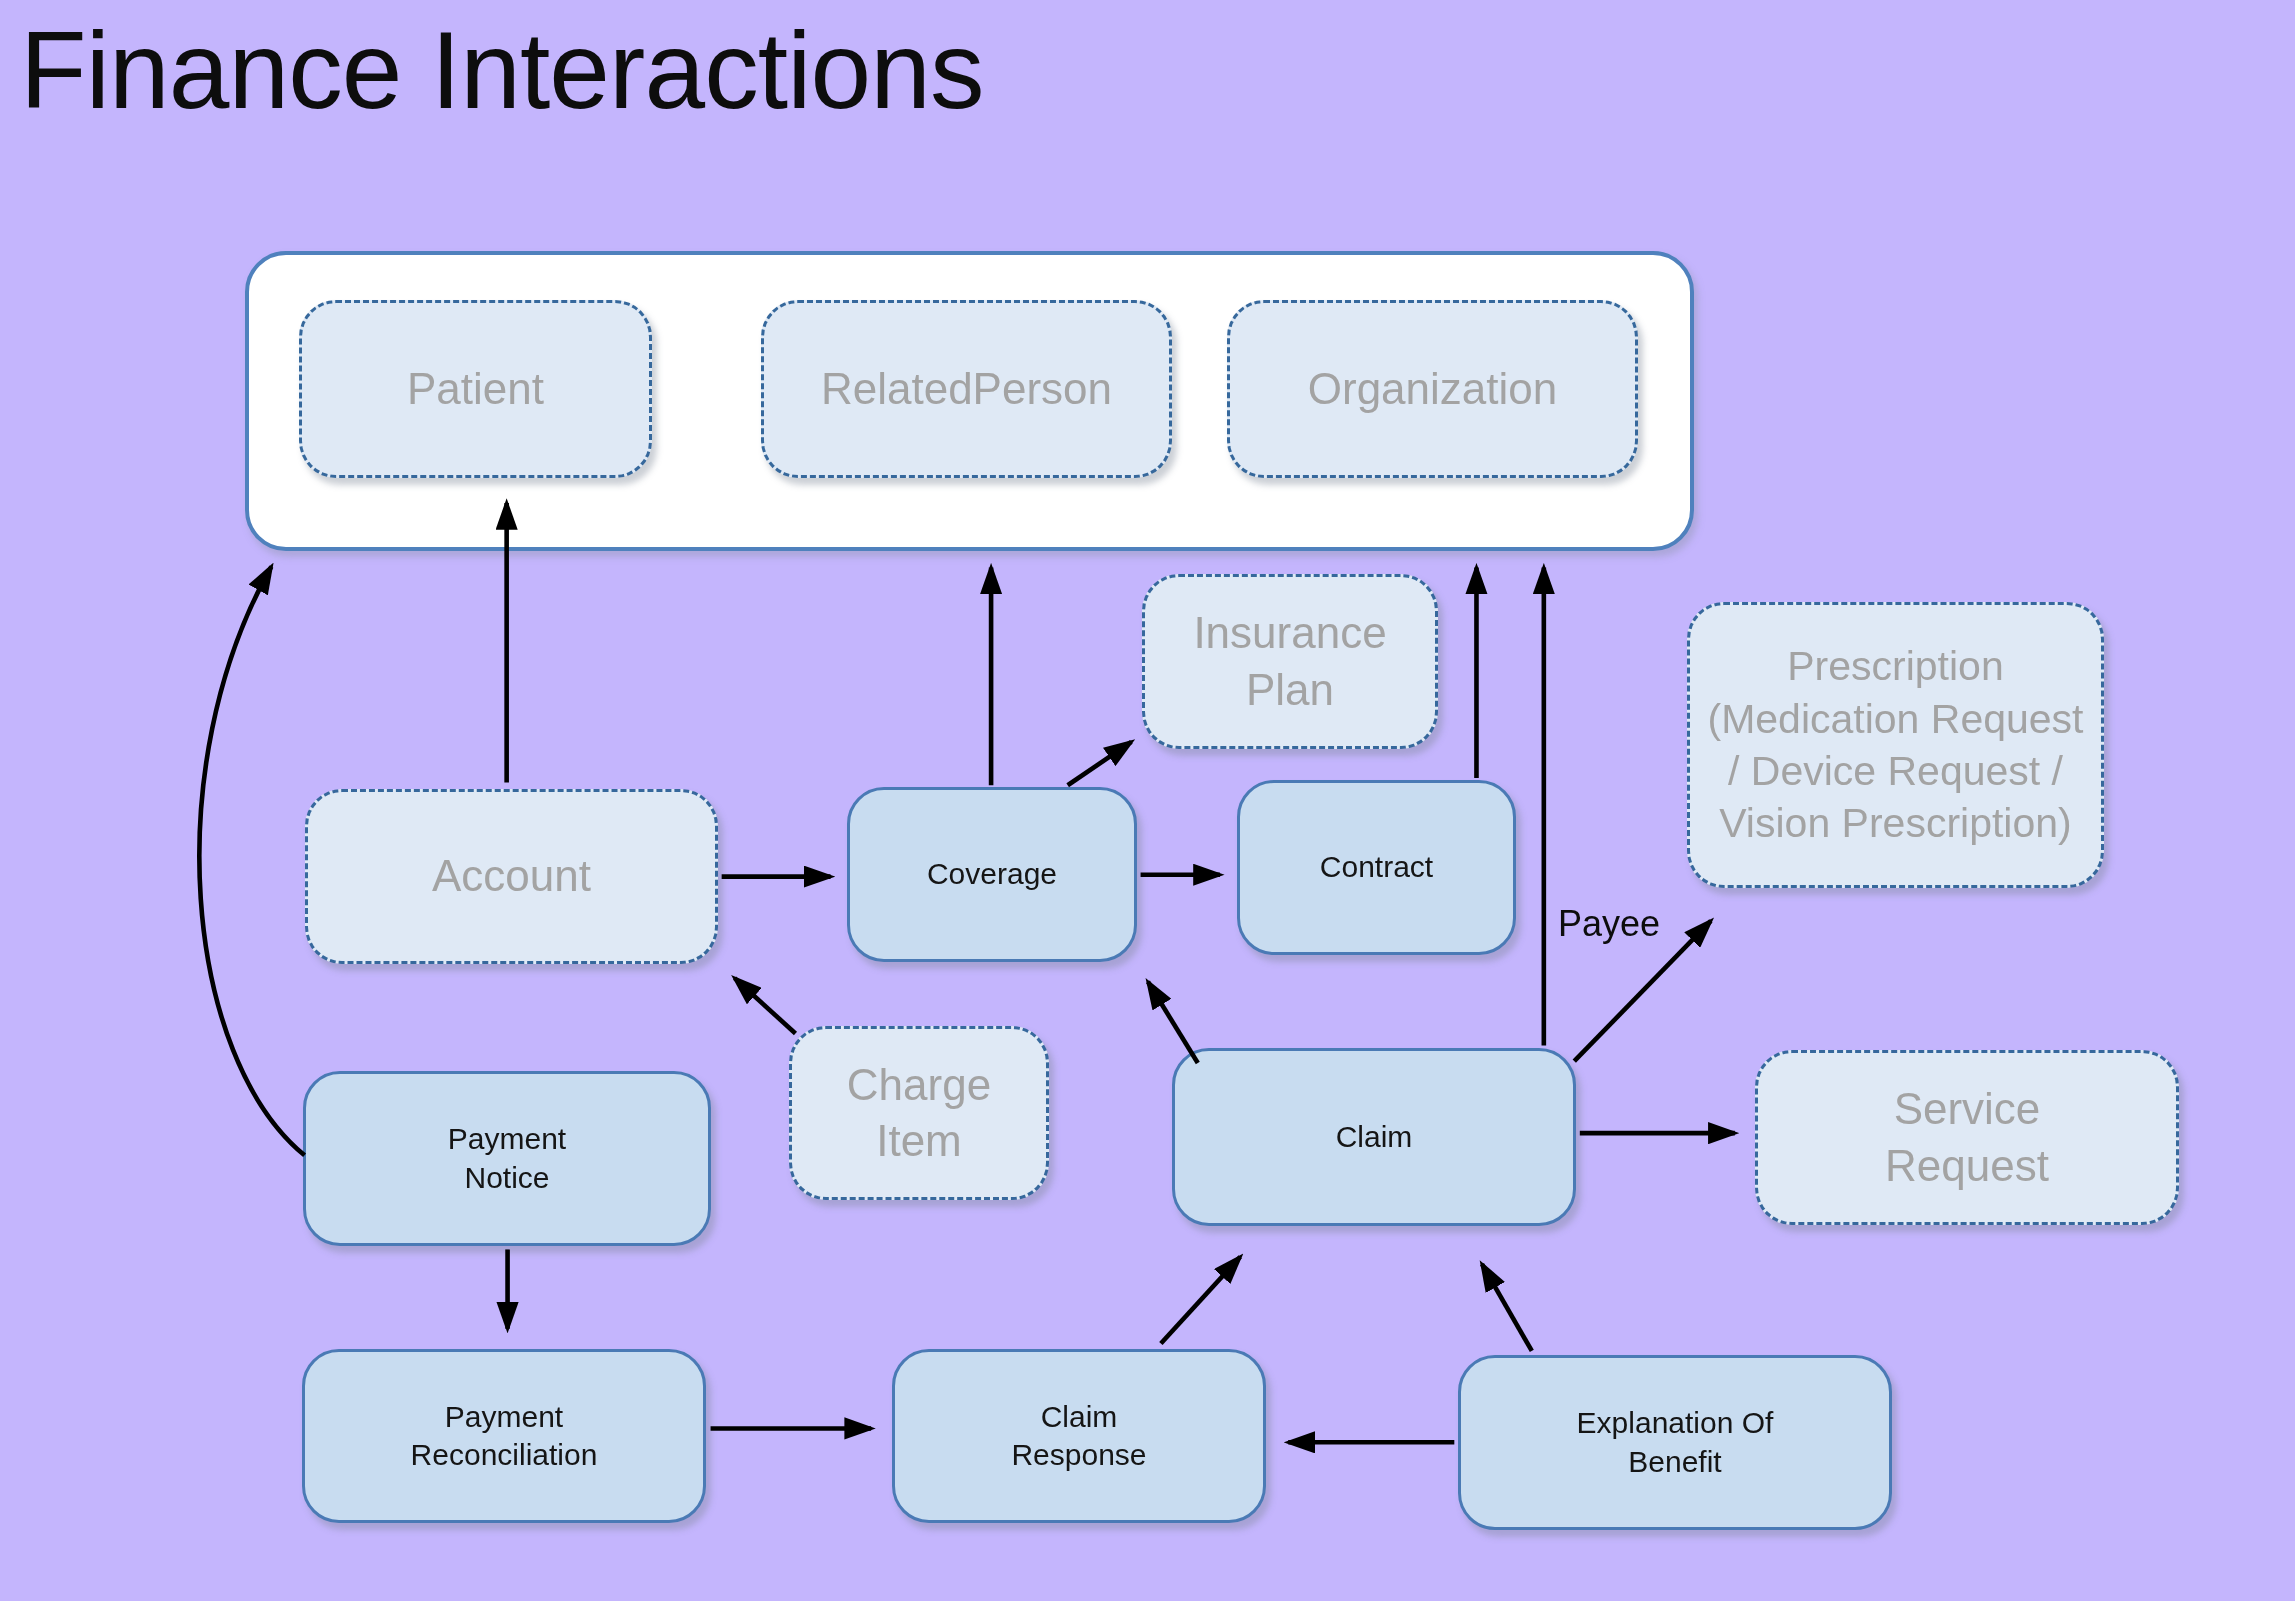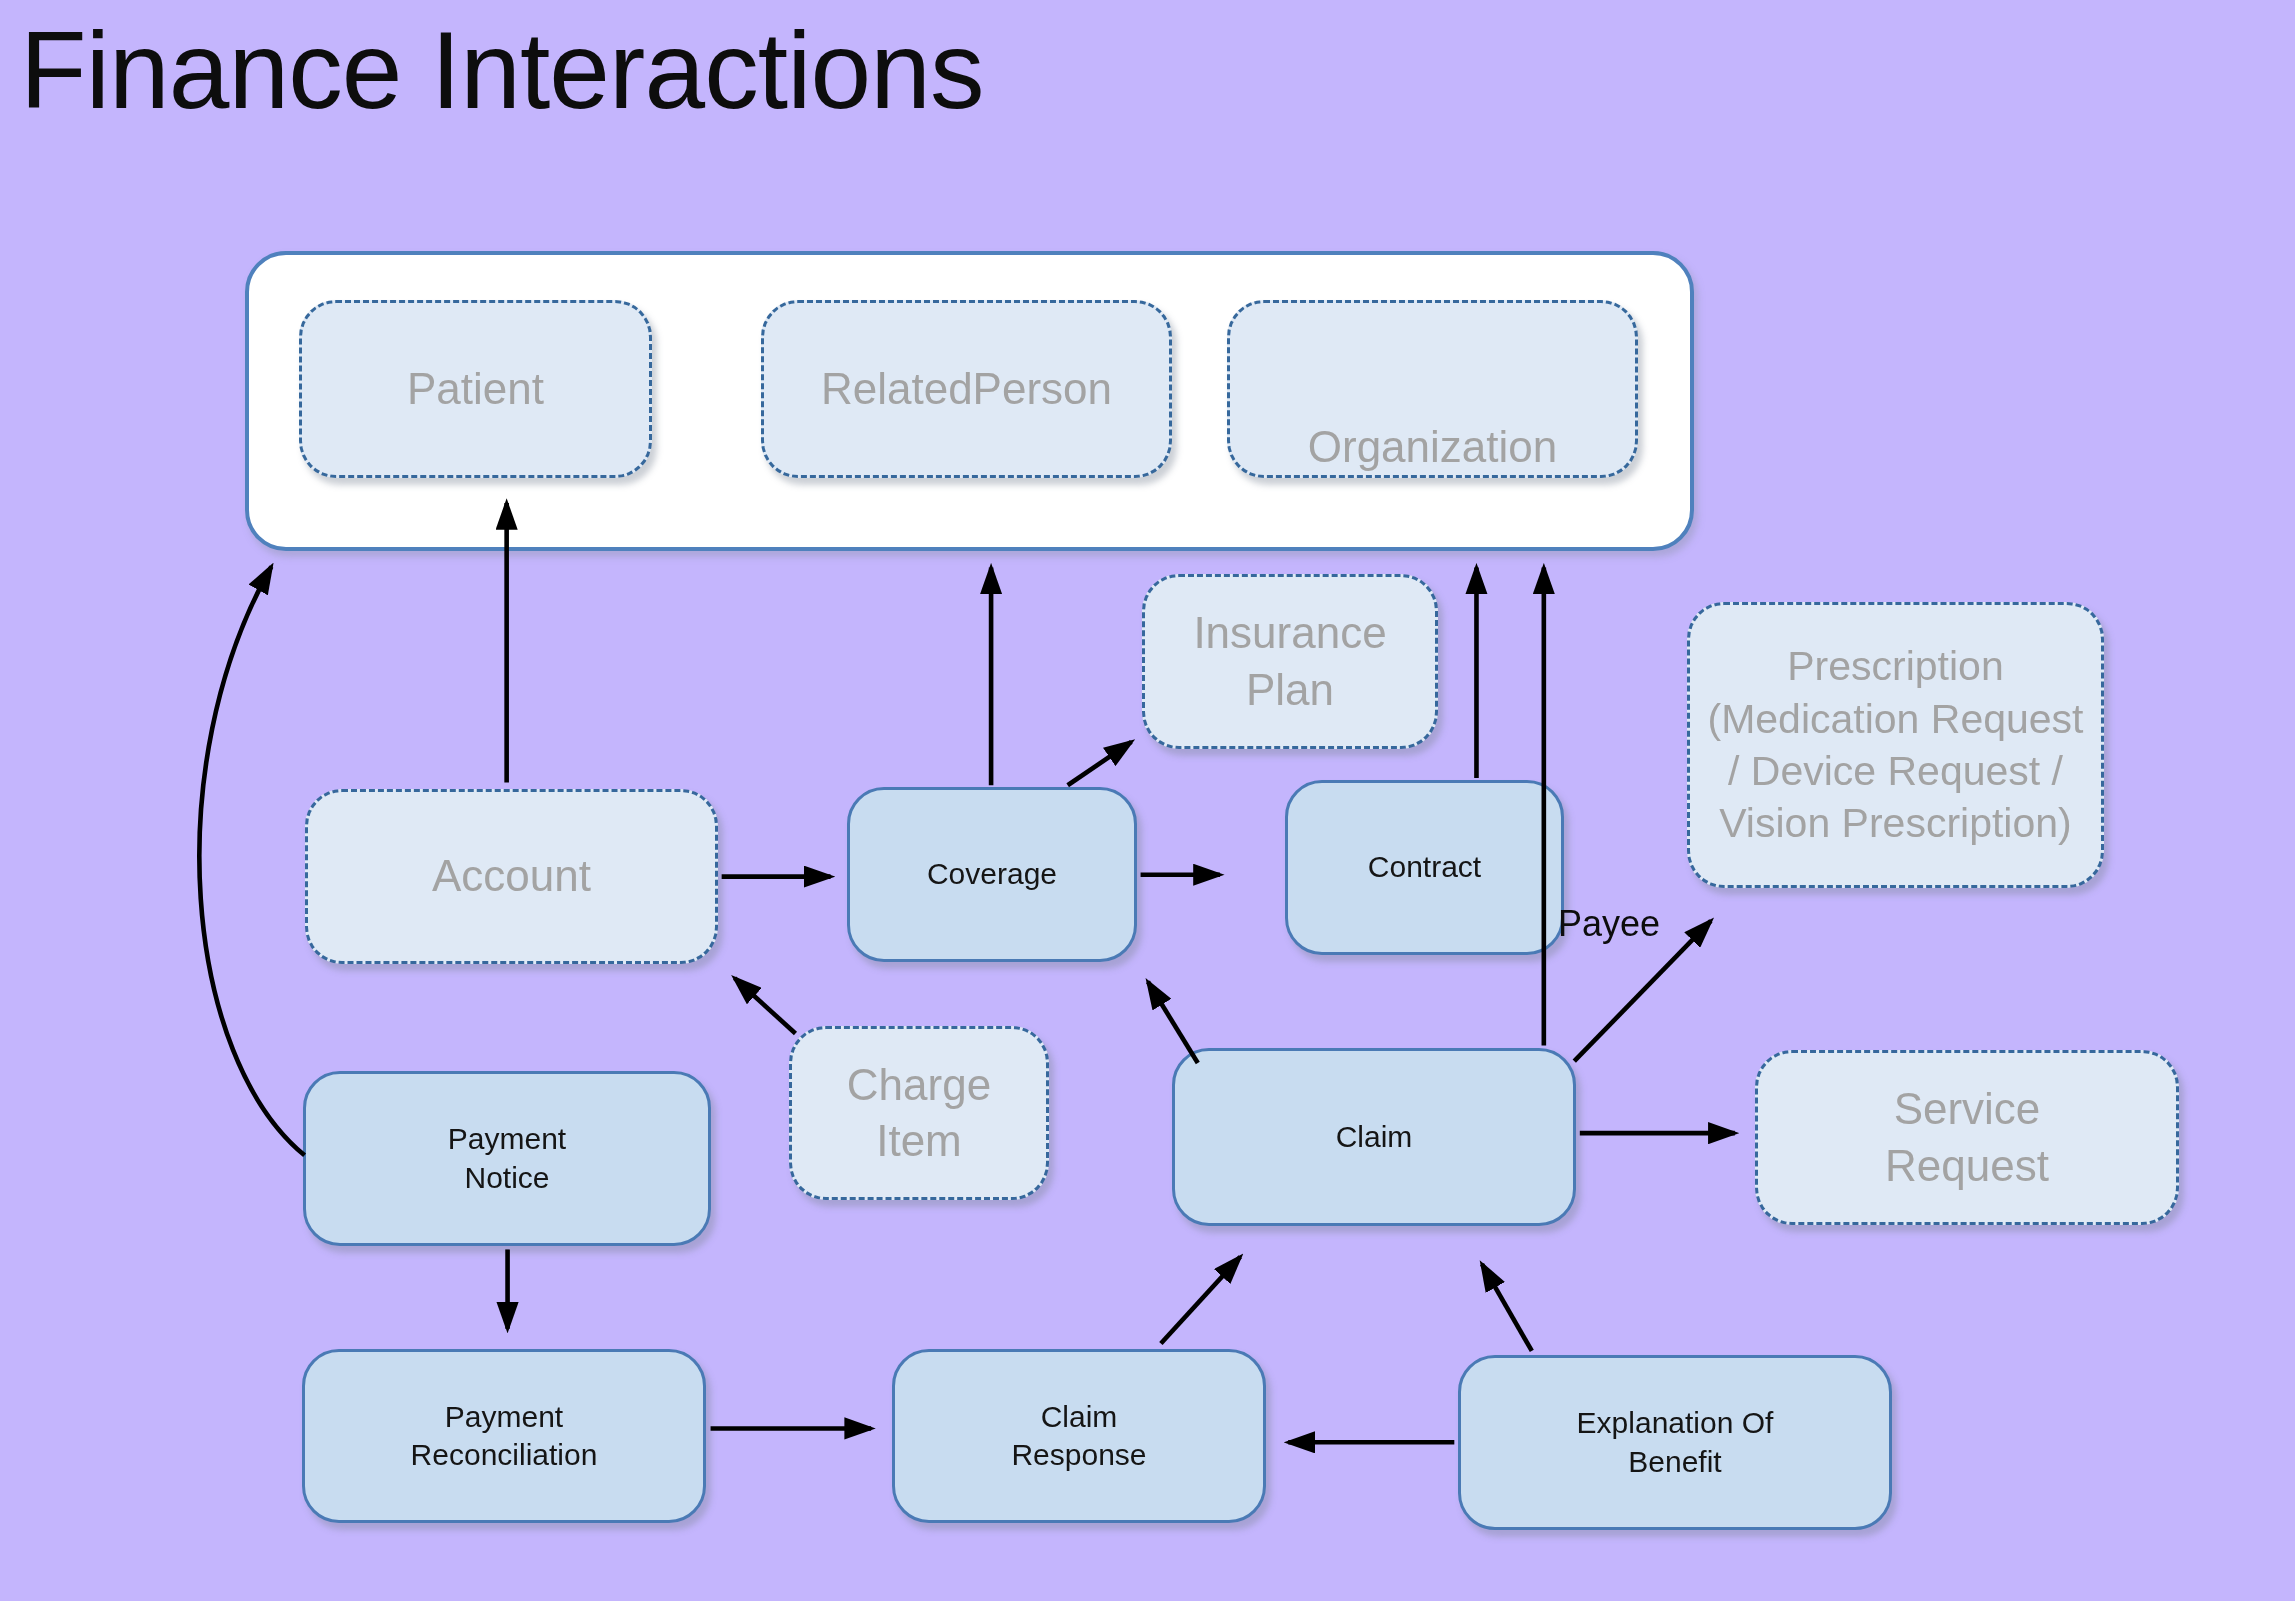--- a/index.html
+++ b/index.html
@@ -28,26 +28,26 @@
   }
   .node.solid .label{color:#151515;font-size:30px;}
   .node.dashed{
     background:#dfe9f5;border:3.7px dashed #36689c;
   }
   .node.dashed .label{color:#a3a3a3;font-size:44px;}
   .node.dashed.small-text .label{font-size:41px;}
   
   #box-patient{left:299px;top:300px;width:353px;height:178px;}
   #box-related-person{left:761px;top:300px;width:411px;height:178px;}
-  #box-organization{left:1227px;top:300px;width:411px;height:178px;align-items:flex-end;}
+  #box-organization{left:1227px;top:300px;width:411px;height:178px;}
   #box-insurance-plan{left:1142px;top:574px;width:296px;height:175px;}
   #box-prescription{left:1687px;top:602px;width:417px;height:286px;}
   #box-account{left:305px;top:789px;width:413px;height:175px;}
   #box-coverage{left:847px;top:787px;width:290px;height:175px;}
-  #box-contract{left:1237px;top:780px;width:279px;height:175px;margin-left:48px;}
+  #box-contract{left:1237px;top:780px;width:279px;height:175px;}
   #box-charge-item{left:789px;top:1026px;width:260px;height:174px;}
   #box-claim{left:1172px;top:1048px;width:404px;height:178px;}
   #box-service-request{left:1755px;top:1050px;width:424px;height:175px;}
   #box-payment-notice{left:303px;top:1071px;width:408px;height:175px;}
   #box-payment-reconciliation{left:302px;top:1349px;width:404px;height:174px;}
   #box-claim-response{left:892px;top:1349px;width:374px;height:174px;}
   #box-explanation-of-benefit{left:1458px;top:1355px;width:434px;height:175px;text-align:center;}
 
   #coverage-roles{
     position:absolute;left:701px;top:554px;width:268px;

